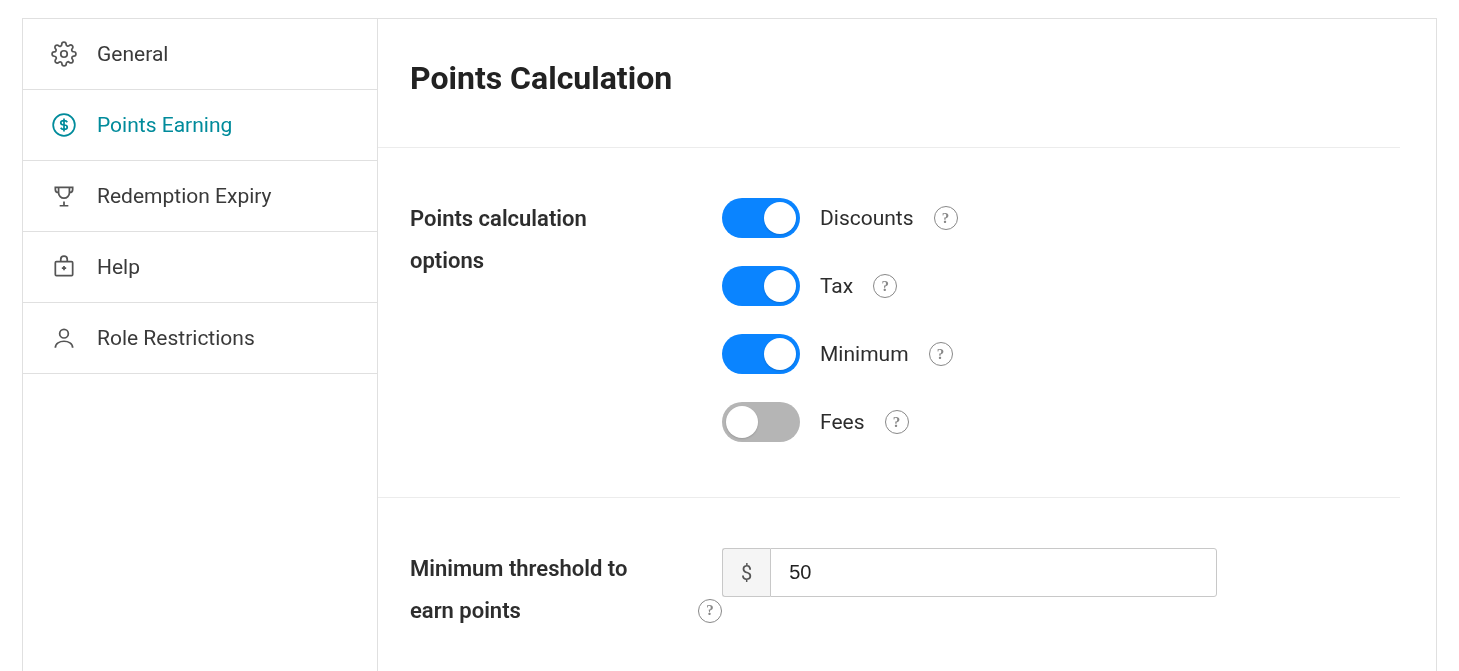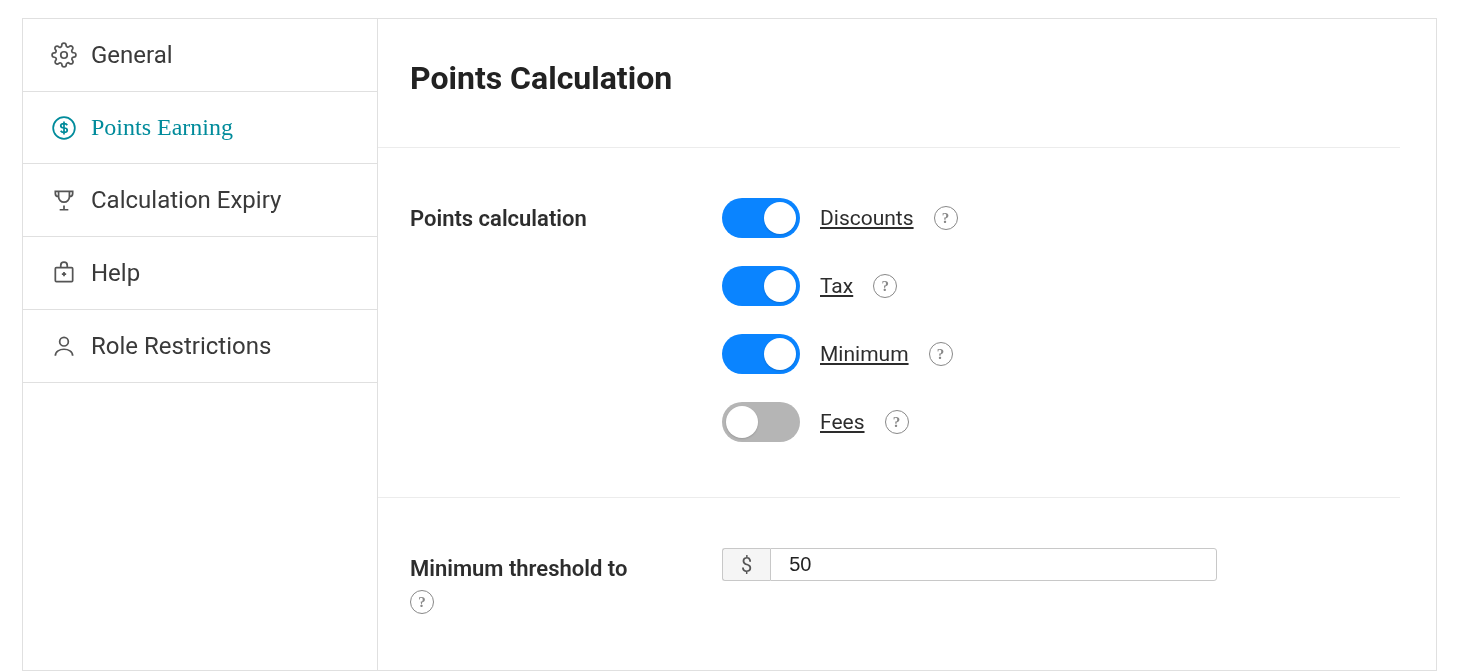--- a/index.html
+++ b/index.html
@@ -16,30 +16,29 @@
     min-height: 653px;
   }
   .sidebar {
     width: 355px;
     border-right: 1px solid #e0e0e0;
     background: #fff;
   }
   .sidebar-item {
     display: flex;
     align-items: center;
-    gap: 14px;
+    gap: 20px;
     padding: 22px 28px;
     border-bottom: 1px solid #e0e0e0;
     cursor: pointer;
-    font-size: 24px;
+    font-size: 21px;
     color: #3a3a3a;
   }
   .sidebar-item.active {
     color: #008b9b;
-    font-family: Liberation Serif, serif;
   }
   .sidebar-item .icon svg {
     width: 26px;
     height: 26px;
     display: block;
   }
   .sidebar-item.active .icon svg { stroke: #008b9b; }
   .sidebar-item .icon svg { stroke: #555; fill: none; stroke-width: 1.6; }
   .main {
     flex: 1;
@@ -103,21 +102,20 @@
     height: 32px;
     border-radius: 50%;
     background: #fff;
     box-shadow: 0 1px 2px rgba(0,0,0,0.15);
   }
   .toggle.on .knob { right: 4px; }
   .toggle.off .knob { left: 4px; }
   .toggle-label {
     font-size: 21px;
     color: #2d2d2d;
-    text-decoration: underline;
   }
   .help-icon {
     width: 24px;
     height: 24px;
     border: 1.5px solid #888;
     border-radius: 50%;
     display: inline-flex;
     align-items: center;
     justify-content: center;
     color: #888;
@@ -139,21 +137,21 @@
     color: #555;
     padding: 0 18px;
     display: flex;
     align-items: center;
     border-radius: 3px 0 0 3px;
   }
   .text-input {
     flex: 1;
     border: 1px solid #c8c8c8;
     font-size: 20px;
-    padding: 4px 18px;
+    padding: 12px 18px;
     border-radius: 0 3px 3px 0;
     outline: none;
     color: #222;
   }
   .section.no-border { border-bottom: none; padding-bottom: 0; justify-content: space-between; }
 </style>
 </head>
 <body>
 
 <div class="container">
@@ -179,21 +177,21 @@
       </span>
       <span>Points Earning</span>
     </div>
 
     <div class="sidebar-item">
       <span class="icon">
         <svg viewBox="0 0 24 24">
             <path d="M8 21h8M12 17v4M7 4h10v5a5 5 0 0 1-10 0V4zM7 4H4v2a3 3 0 0 0 3 3M17 4h3v2a3 3 0 0 1-3 3"></path>
           </svg>
       </span>
-      <span>Calculation Expiry</span>
+      <span>Redemption Expiry</span>
     </div>
 
     <div class="sidebar-item">
       <span class="icon">
         <svg viewBox="0 0 24 24">
             <rect x="4" y="7" width="16" height="13" rx="1"></rect>
             <path d="M9 7V5a3 3 0 0 1 6 0v2M12 11v4M10 13h4"></path>
           </svg>
       </span>
       <span>Help</span>
@@ -211,20 +209,21 @@
 
   </nav>
 
   <main class="main">
 
     <h1 class="page-title">Points Calculation</h1>
 
     <div class="section">
       <div class="section-label">
         <span>Points calculation</span>
+        <span>options</span>
       </div>
       <div class="section-content">
 
         <div class="toggle-row">
           <div class="toggle on">
               <div class="knob"></div>
             </div>
           <span class="toggle-label">Discounts</span>
           <span class="help-icon">?</span>
         </div>
@@ -253,20 +252,21 @@
           <span class="help-icon">?</span>
         </div>
 
       </div>
     </div>
 
     <div class="section no-border">
       <div class="section-label">
         <span>Minimum threshold to</span>
         <span class="label-row">
+          <span>earn points</span>
           <span class="help-icon">?</span>
         </span>
       </div>
       <div class="section-content">
         <div class="input-wrap">
           <span class="input-prefix">$</span>
           <input class="text-input" type="text" value="50" style="">
         </div>
       </div>
     </div>

